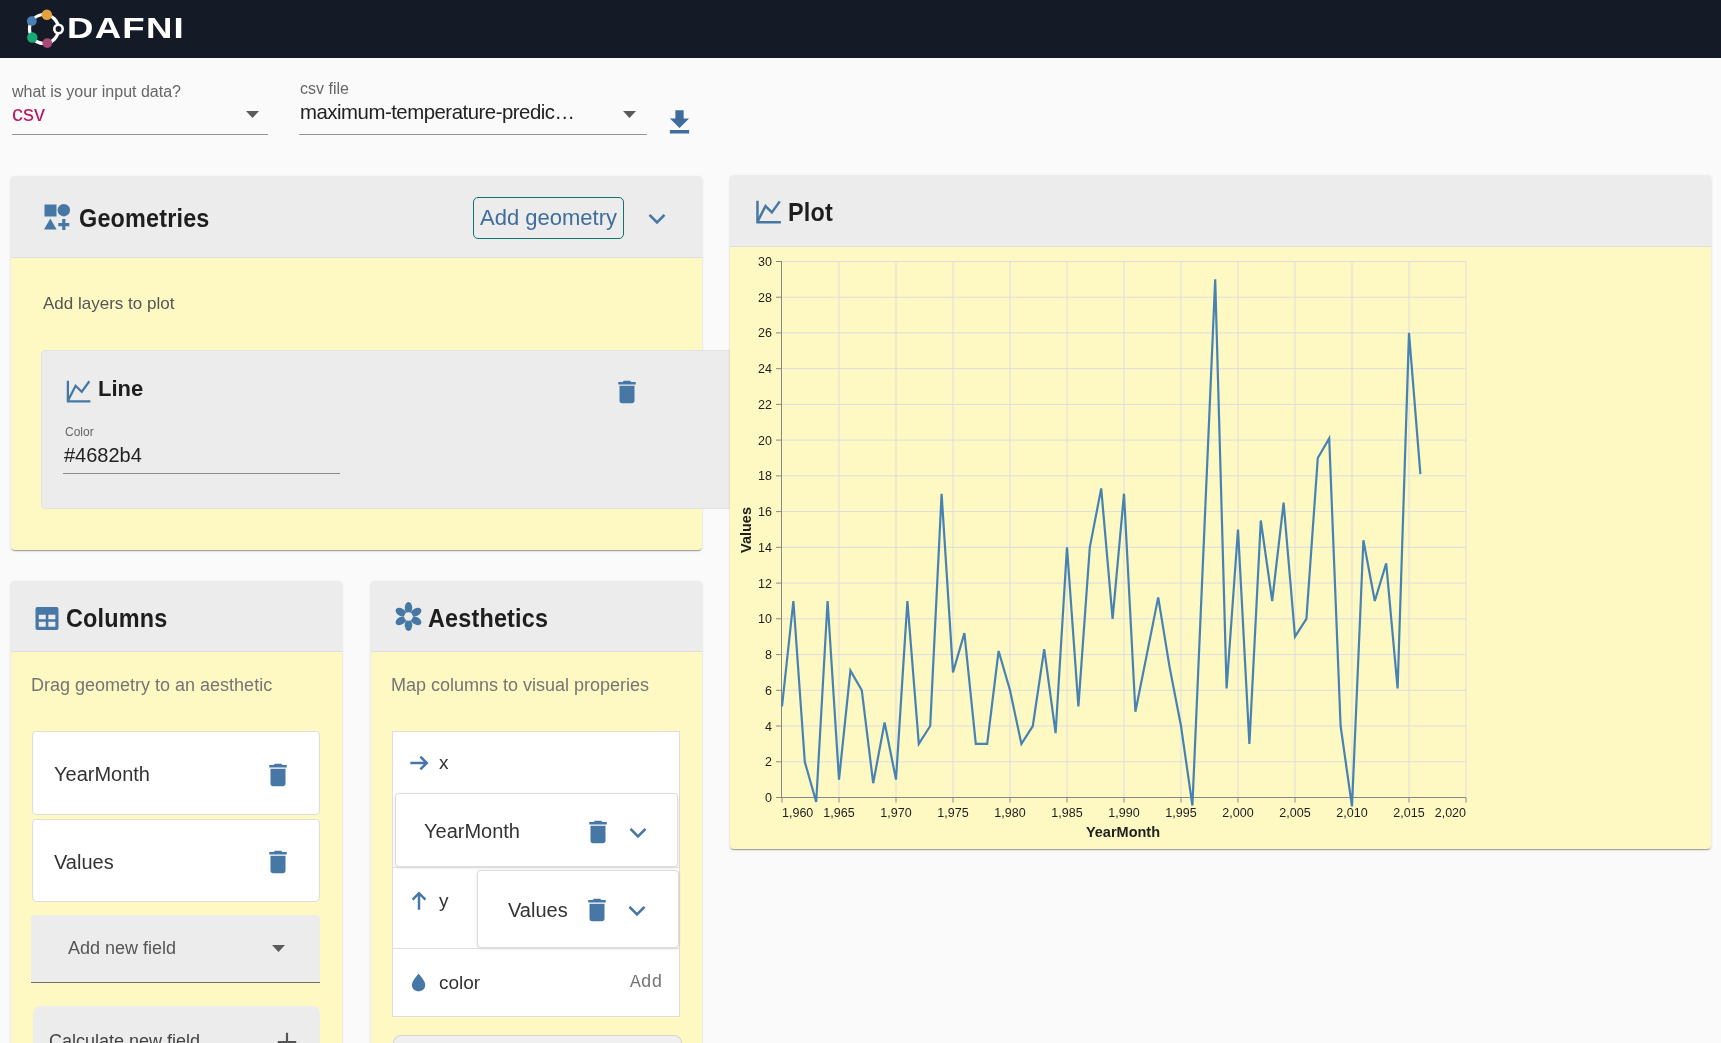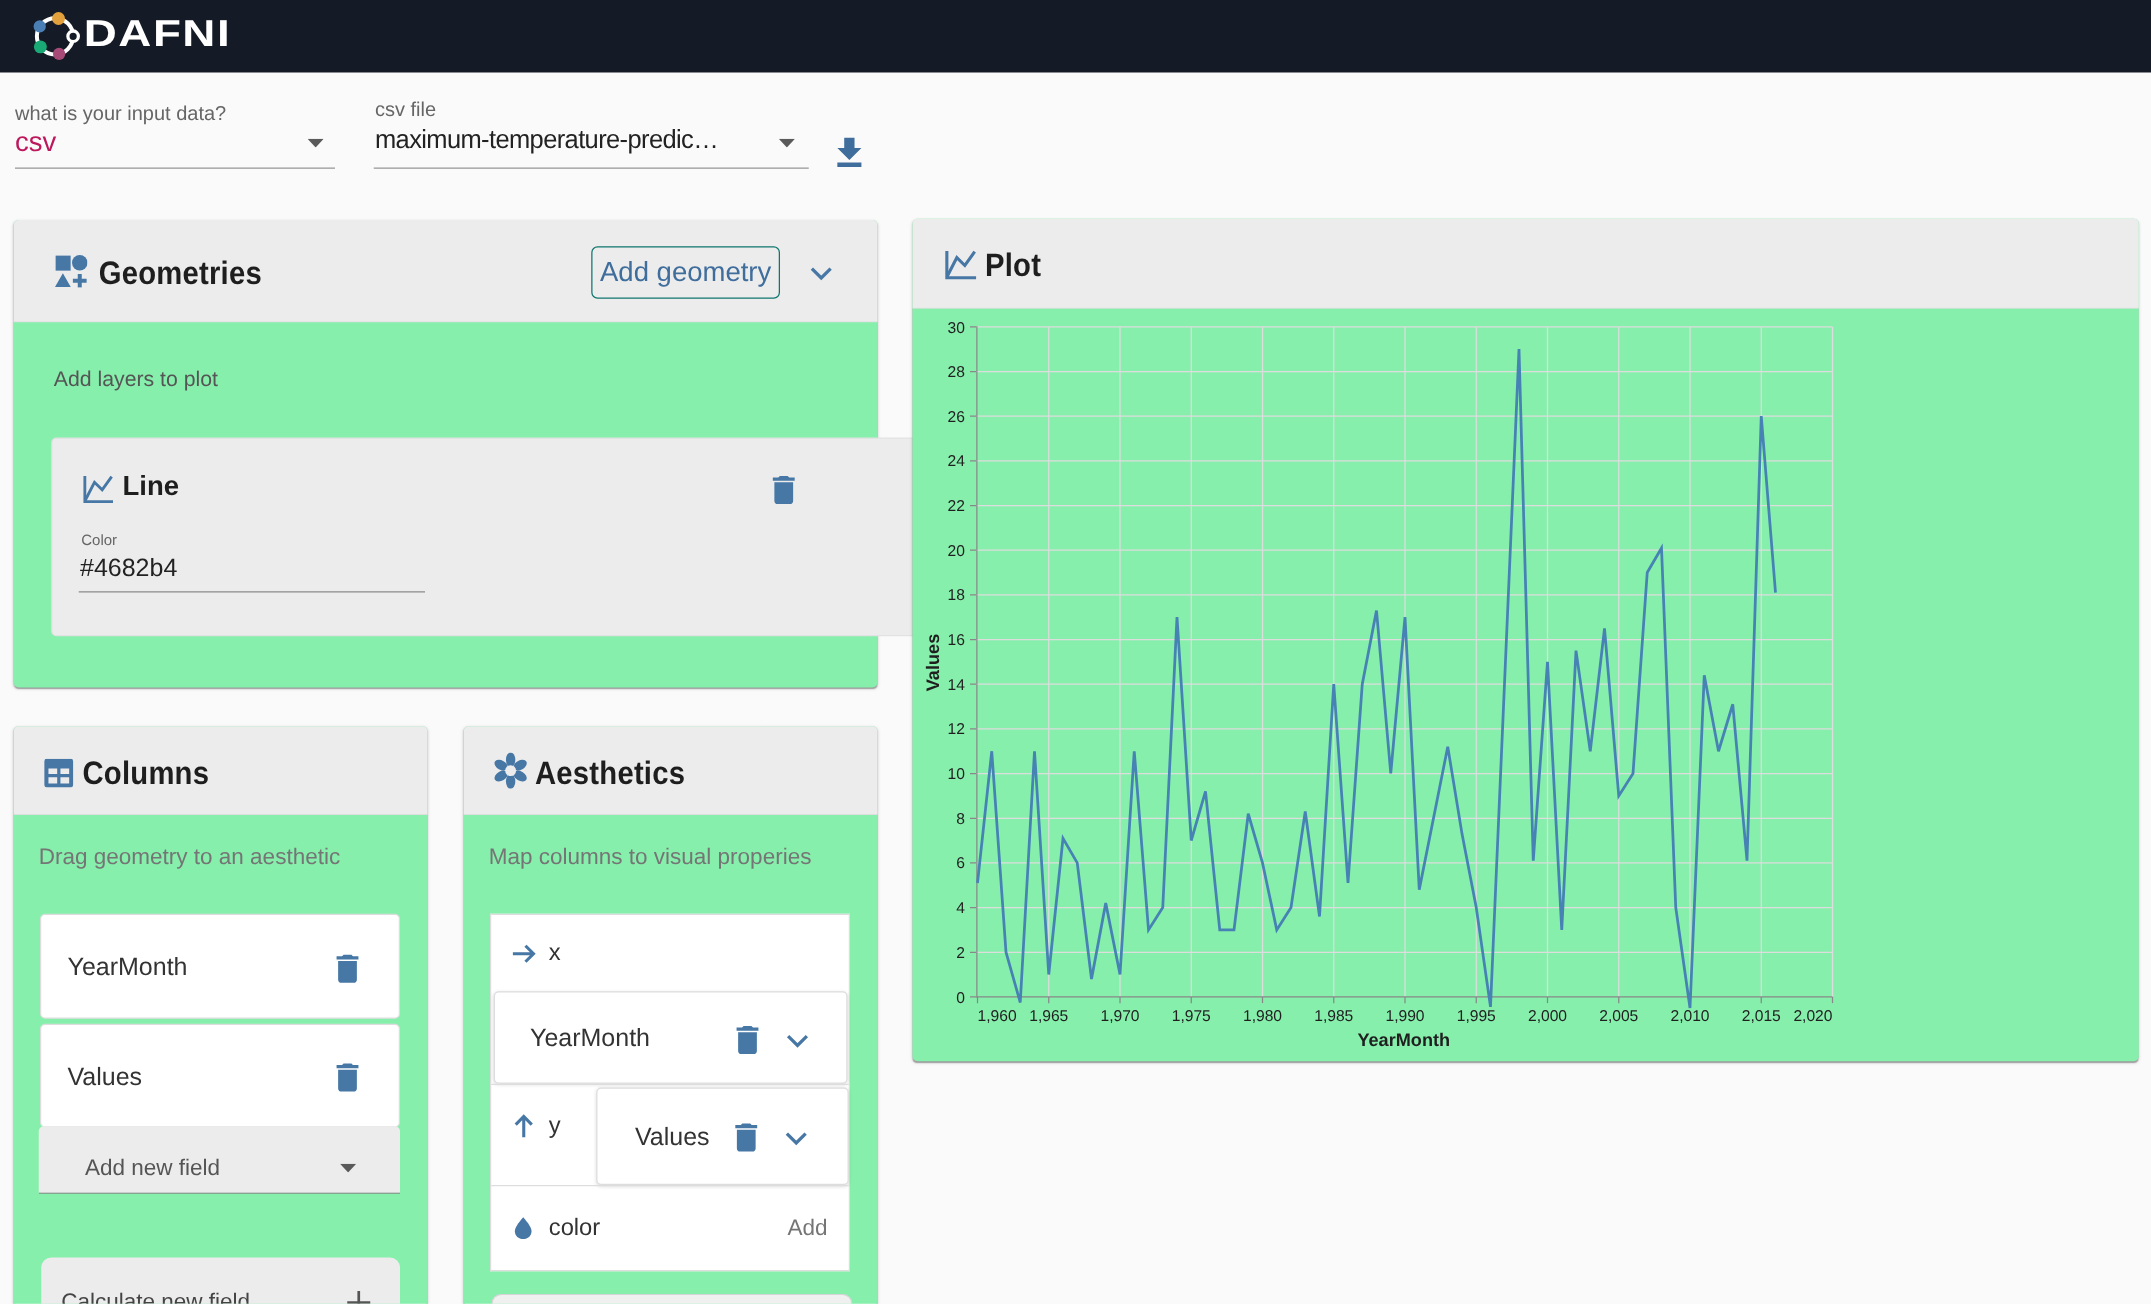--- a/index.html
+++ b/index.html
@@ -1,20 +1,20 @@
 <!DOCTYPE html>
 <html><head>
 <meta charset="utf-8">
 <style>
   * { margin:0; padding:0; box-sizing:border-box; }
   html,body { width:1721px; height:1043px; overflow:hidden; }
   body { background:#fafafa; font-family:"Liberation Sans", sans-serif; }
   #page { position:relative; width:1721px; height:1043px;border-radius:30px; }
   .abs { position:absolute; }
-  .card { position:absolute; background:#86efac; border-radius:4px;
+  .card { position:absolute; background:#fef9c3; border-radius:4px;
           box-shadow:0 2px 1px -1px rgba(0,0,0,.2), 0 1px 1px 0 rgba(0,0,0,.14), 0 1px 3px 0 rgba(0,0,0,.12); }
   .cardhead { position:absolute; left:0; top:0; right:0; background:#ececec; border-bottom:1px solid #dedede; border-radius:4px 4px 0 0; }
   .title { font-weight:bold; color:#1e1e1e; font-size:26px; letter-spacing:0.2px; transform:scaleX(0.9); transform-origin:0 50%; }
   .graycard { position:absolute; background:#ececec; border-radius:4px; }
   .whitecard { position:absolute; background:#fff; border:1px solid #ddd; border-radius:4px; }
   .small-label { font-size:16px; color:#666; }
   .gray-text { color:#757575; }
   svg { display:block; }
 </style>
 </head>
@@ -96,21 +96,21 @@
         <path d="M6 19c0 1.1.9 2 2 2h8c1.1 0 2-.9 2-2V7H6v12zM19 4h-3.5l-1-1h-5l-1 1H5v2h14V4z" fill="#4677a5"></path>
       </svg>
     </div>
     <div class="whitecard" style="left:21px;top:238px;width:288px;height:83px;">
       <div class="abs" style="left:21px;top:31px;font-size:20px;color:#333;">Values</div>
       <svg class="abs" style="left:230px;top:27px;" width="30" height="30" viewBox="0 0 24 24">
         <path d="M6 19c0 1.1.9 2 2 2h8c1.1 0 2-.9 2-2V7H6v12zM19 4h-3.5l-1-1h-5l-1 1H5v2h14V4z" fill="#4677a5"></path>
       </svg>
     </div>
 
-    <div class="graycard" style="left:20px;top:320px;width:289px;height:54px;border-radius:4px 4px 0 0;border-bottom:1px solid #6e6e6e;">
+    <div class="graycard" style="left:20px;top:334px;width:289px;height:68px;border-radius:4px 4px 0 0;border-bottom:1px solid #6e6e6e;">
       <div class="abs" style="left:37px;top:23px;font-size:18px;color:#555;">Add new field</div>
       <svg class="abs" style="left:241px;top:30px;" width="13" height="7">
           <path d="M0 0h13l-6.5 7z" fill="#5a5a5a"></path>
         </svg>
     </div>
 
     <div class="graycard" style="left:22px;top:425px;width:287px;height:45px;border-radius:8px;">
       <div class="abs" style="left:16px;top:25px;font-size:18px;color:#444;">Calculate new field</div>
       <svg class="abs" style="left:241px;top:23px;" width="26" height="26" viewBox="0 0 24 24">
           <path d="M12 3.5v17M3.5 12h17" stroke="#555" stroke-width="2" fill="none"></path>
@@ -165,21 +165,21 @@
         <svg class="abs" style="left:144px;top:24px;" width="30" height="30" viewBox="0 0 24 24">
             <path d="M6 9.5l6 6 6-6" fill="none" stroke="#4677a5" stroke-width="2.1"></path>
           </svg>
       </div>
       <div class="abs" style="left:0;top:216px;width:286px;border-top:1px solid #ddd;"></div>
 
       <svg class="abs" style="left:16px;top:238px;" width="19" height="25" viewBox="0 0 24 24">
           <path d="M12 2c-5.33 6.04-8 10.37-8 13.5C4 20.19 7.58 23 12 23s8-2.81 8-7.5C20 12.37 17.33 8.04 12 2z" fill="#4677a5" transform="scale(1.05) translate(-0.5,-1)"></path>
         </svg>
       <div class="abs" style="left:46px;top:240px;font-size:19px;color:#333;">color</div>
-      <div class="abs gray-text" style="left:237px;top:240px;font-size:18px;">Add</div>
+      <div class="abs gray-text" style="left:237px;top:240px;font-size:18px;font-family:Liberation Mono, monospace;">Add</div>
     </div>
 
     <div class="abs" style="left:22px;top:454px;width:289px;height:16px;background:#f0f0f0;border:1px solid #d5d5d5;border-bottom:none;border-radius:8px 8px 0 0;"></div>
   </div>
 
   <div class="card" style="left:730px;top:175px;width:981px;height:674px;">
     <div class="cardhead" style="height:72px;"></div>
     <svg class="abs" style="left:25px;top:23px;" width="27" height="27" viewBox="0 0 24 24">
       <path d="M2.2 2.5V21.5H23" fill="none" stroke="#4677a5" stroke-width="2.2"></path>
       <path d="M2.5 20.5L9.3 7.2 15 12.8 22 3" fill="none" stroke="#4677a5" stroke-width="2.2"></path>

